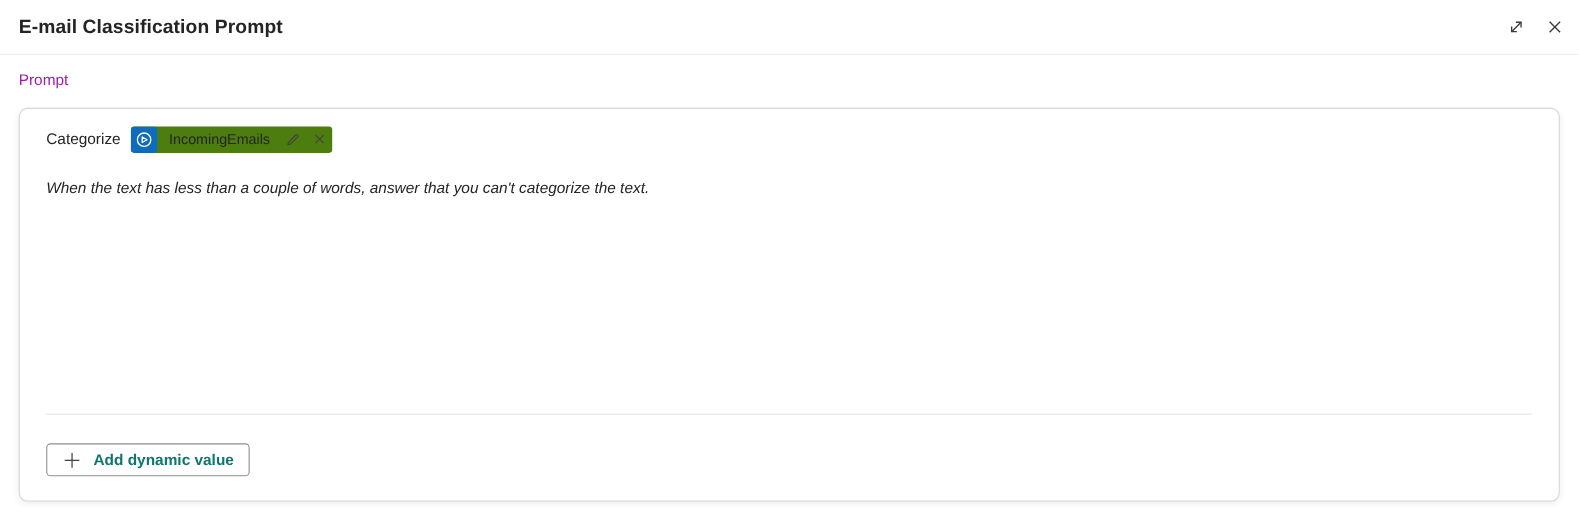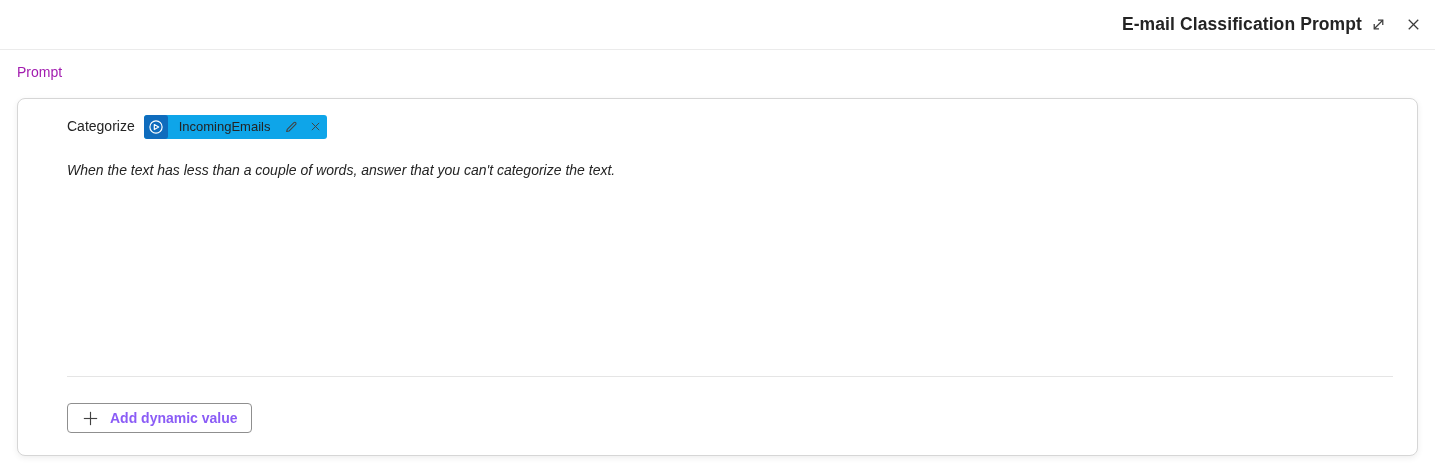--- a/index.html
+++ b/index.html
@@ -5,54 +5,54 @@
   * { box-sizing: border-box; }
   html, body { margin: 0; padding: 0; }
   body {
     width: 1435px; height: 470px;
     background: #ffffff;
     font-family: "Liberation Sans", sans-serif;
     color: #242424;
     overflow: hidden;
   }
   .header {
-    display: flex; justify-content: flex-end; align-items: center;
+    display: flex; justify-content: space-between; align-items: center;
     height: 50px; padding: 0 6px 0 17px;
     border-bottom: 1px solid #ebebeb;
   }
   .title { font-size: 17.5px; font-weight: 700; letter-spacing: 0.1px; }
   .header-actions { display: flex; align-items: center; gap: 3px; }
   .icon-btn {
     width: 32px; height: 32px; padding: 0;
     background: none; border: none; border-radius: 4px;
     display: flex; align-items: center; justify-content: center;
     cursor: pointer;
   }
   .icon-btn svg { stroke: #3b3b3b; }
   .section-label { margin: 14px 0 0 17px; font-size: 14px; font-weight: 400; color: #a21caf; }
   .prompt-card {
     margin: 18px 17px 0;
     height: 358px;
     background: #ffffff;
     border: 1px solid #d6d6d6;
     border-radius: 8px;
     box-shadow: 0 2px 6px rgba(0,0,0,0.07);
-    display: flex; flex-direction: column; padding-left: 25px;
+    display: flex; flex-direction: column;
   }
   .editor-body {
     flex: 1;
     padding: 15px 24px 0;
     font-size: 14px; line-height: 27px;
     overflow: hidden;
   }
   .line1 { display: flex; align-items: center; gap: 9px; height: 25px; }
   .chip {
     display: inline-flex; align-items: center;
     height: 24px;
-    background: #0ea5e9;
+    background: #4d7c0f;
     border-radius: 3px;
     font-size: 13px;
     overflow: hidden;
     text-align: right;
   }
   .chip-icon {
     width: 24px; height: 24px; flex: 0 0 24px;
     background: #0f6cbd; border-radius: 3px;
     display: flex; align-items: center; justify-content: center;
   }
@@ -66,21 +66,21 @@
   .paragraphs { margin-top: 18px; font-style: italic; }
   .paragraphs p { margin: 0; }
   .card-divider { border-top: 1px solid #e5e5e5; margin: 0 24px; }
   .card-footer { padding: 26px 24px 22px; }
   .add-btn {
     display: inline-flex; align-items: center; gap: 10px;
     height: 30px; padding: 0 13px;
     background: #ffffff;
     border: 1px solid #8f8f8f; border-radius: 4px;
     font-family: "Liberation Sans", sans-serif;
-    font-size: 14px; font-weight: 700; color: #8b5cf6;
+    font-size: 14px; font-weight: 700; color: #0f766e;
     cursor: pointer;
   }
   .add-btn svg { stroke: #424242; }
 </style>
 </head>
 <body>
 
 <div>
 
   <div class="header">

